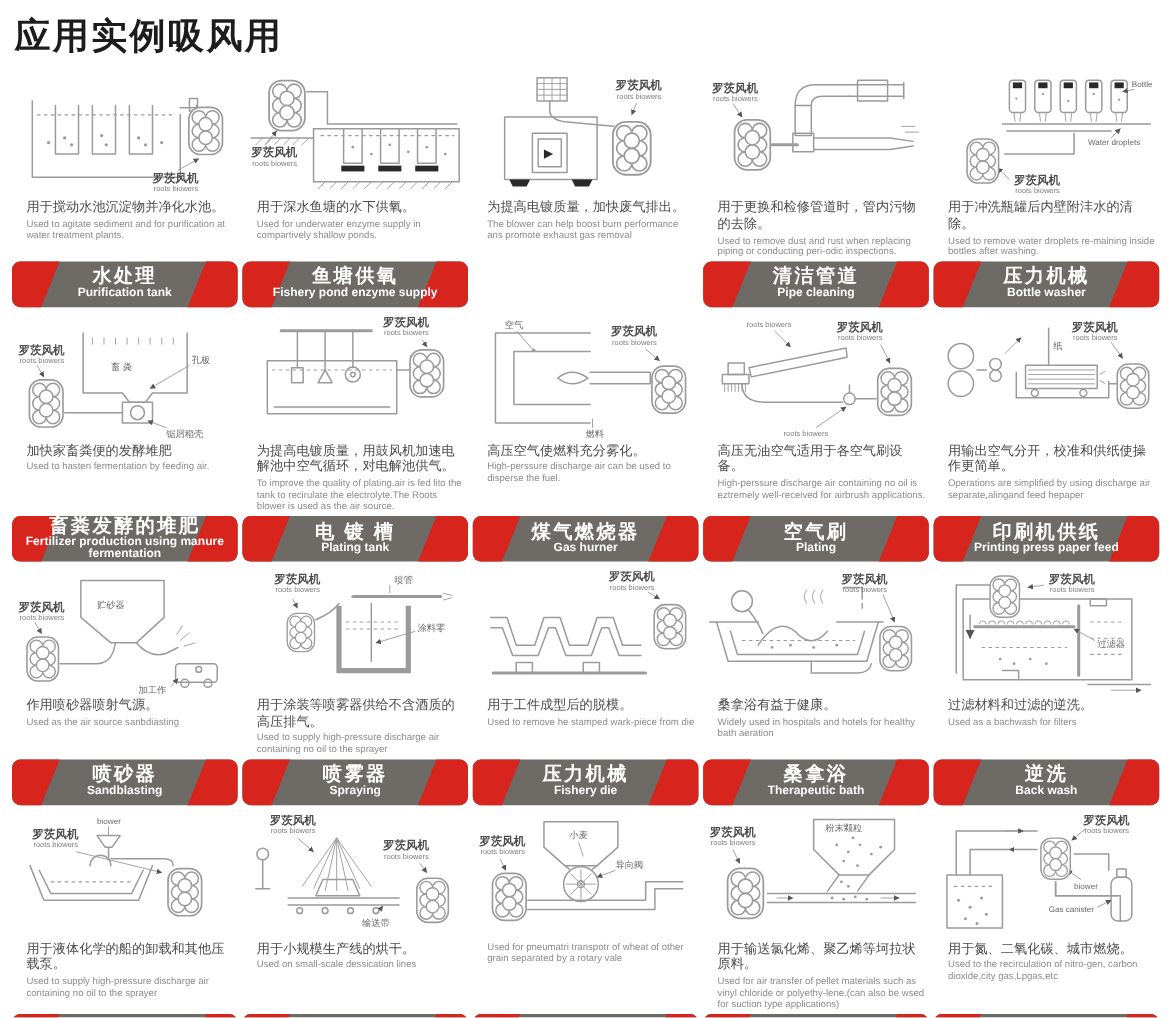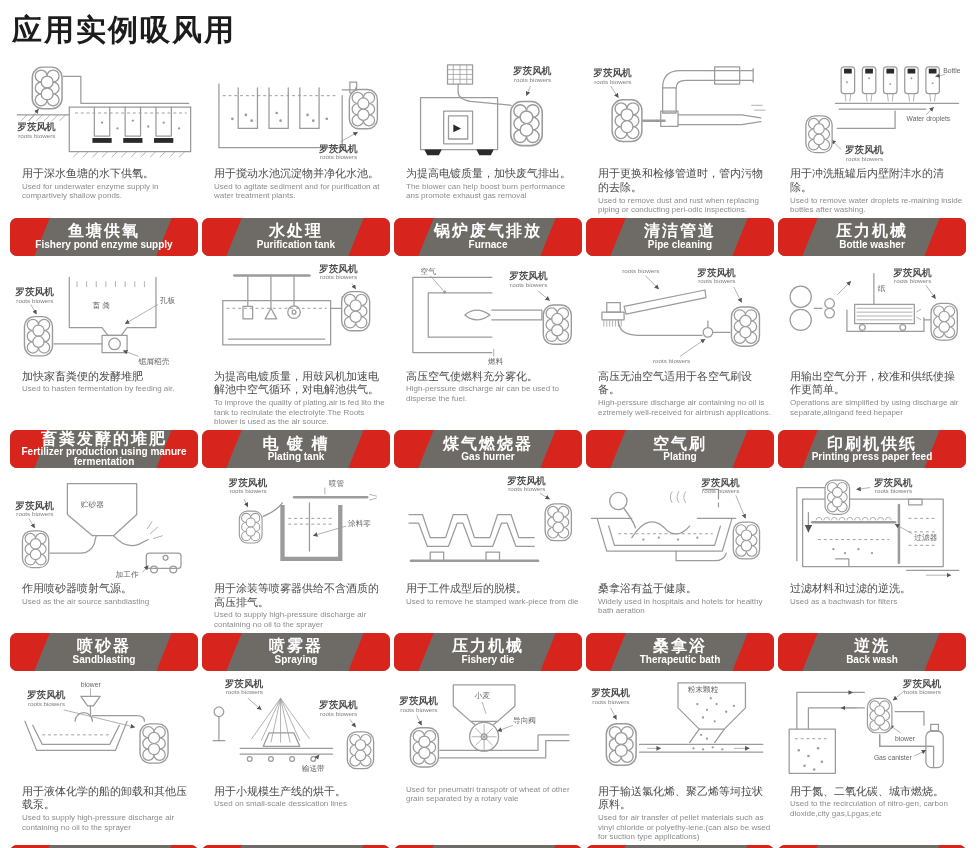--- a/index.html
+++ b/index.html
@@ -63,20 +63,53 @@
 </svg>
 
 <div class="page">
   <div class="page-title">应用实例吸风用</div>
 
   <div class="grid">
 
     <div class="cell">
       <svg class="diag" viewBox="0 0 186 108">
         <g class="art">
+          <path class="ln" d="M14,24 V90 H142 V36"></path>
+          <line class="dsh" x1="18" y1="36" x2="138" y2="36"></line>
+          <path class="ln" d="M34,28 V70 H54 V28 M66,28 V70 H86 V28 M98,28 V70 H118 V28"></path>
+          <circle class="dot" cx="42" cy="56" r="1.4"></circle>
+            <circle class="dot" cx="48" cy="62" r="1.4"></circle>
+          <circle class="dot" cx="74" cy="54" r="1.4"></circle>
+            <circle class="dot" cx="78" cy="62" r="1.4"></circle>
+          <circle class="dot" cx="106" cy="56" r="1.4"></circle>
+            <circle class="dot" cx="112" cy="62" r="1.4"></circle>
+          <circle class="dot" cx="28" cy="60" r="1.4"></circle>
+            <circle class="dot" cx="126" cy="60" r="1.4"></circle>
+          <path class="ln" d="M142,30 H156 V28"></path>
+          <rect class="ln" x="150" y="22" width="7" height="11"></rect>
+          <line class="thin" x1="140" y1="84" x2="158" y2="74" marker-end="url(#ah)"></line>
+        </g>
+        <use href="#blw" x="148" y="28" width="32" height="44"></use>
+        <use href="#blbl" x="118" y="86"></use>
+      </svg>
+      <div class="desc">
+        <div class="cn">用于搅动水池沉淀物并净化水池。</div>
+        <div class="en">Used to agitate sediment and for purification at water treatment plants.</div>
+      </div>
+      <div class="banner">
+        <span class="red l"></span>
+        <span class="red r"></span>
+        <div class="bt">水处理</div>
+        <div class="be">Purification tank</div>
+      </div>
+    </div>
+
+    <div class="cell">
+      <svg class="diag" viewBox="0 0 186 108">
+        <g class="art">
           <path class="ln" d="M52,16 H70 V44 H182"></path>
           <line class="ln" x1="4" y1="56" x2="58" y2="56"></line>
           <path class="thin" d="M8,62 l6,-6 M16,62 l6,-6 M24,62 l6,-6 M32,62 l6,-6 M40,62 l6,-6 M48,62 l6,-6"></path>
           <line class="ln" x1="58" y1="48" x2="184" y2="48"></line>
           <line class="dsh" x1="64" y1="54" x2="180" y2="54"></line>
           <path class="ln" d="M84,48 V78 M100,48 V78 M84,78 H100 M116,48 V78 M132,48 V78 M116,78 H132 M148,48 V78 M164,48 V78 M148,78 H164"></path>
           <rect class="blk" x="82" y="80" width="20" height="5"></rect>
           <rect class="blk" x="114" y="80" width="20" height="5"></rect>
           <rect class="blk" x="146" y="80" width="20" height="5"></rect>
           <circle class="dot" cx="92" cy="64" r="1.2"></circle>
@@ -102,75 +135,36 @@
         <span class="red l"></span>
         <span class="red r"></span>
         <div class="bt">鱼塘供氧</div>
         <div class="be">Fishery pond enzyme supply</div>
       </div>
     </div>
 
     <div class="cell">
       <svg class="diag" viewBox="0 0 186 108">
         <g class="art">
-          <path class="ln" d="M14,24 V90 H142 V36"></path>
-          <line class="dsh" x1="18" y1="36" x2="138" y2="36"></line>
-          <path class="ln" d="M34,28 V70 H54 V28 M66,28 V70 H86 V28 M98,28 V70 H118 V28"></path>
-          <circle class="dot" cx="42" cy="56" r="1.4"></circle>
-            <circle class="dot" cx="48" cy="62" r="1.4"></circle>
-          <circle class="dot" cx="74" cy="54" r="1.4"></circle>
-            <circle class="dot" cx="78" cy="62" r="1.4"></circle>
-          <circle class="dot" cx="106" cy="56" r="1.4"></circle>
-            <circle class="dot" cx="112" cy="62" r="1.4"></circle>
-          <circle class="dot" cx="28" cy="60" r="1.4"></circle>
-            <circle class="dot" cx="126" cy="60" r="1.4"></circle>
-          <path class="ln" d="M142,30 H156 V28"></path>
-          <rect class="ln" x="150" y="22" width="7" height="11"></rect>
-          <line class="thin" x1="140" y1="84" x2="158" y2="74" marker-end="url(#ah)"></line>
-        </g>
-        <use href="#blw" x="148" y="28" width="32" height="44"></use>
-        <use href="#blbl" x="118" y="86"></use>
-      </svg>
-      <div class="desc">
-        <div class="cn">用于搅动水池沉淀物并净化水池。</div>
-        <div class="en">Used to agitate sediment and for purification at water treatment plants.</div>
-      </div>
-      <div class="banner">
-        <span class="red l"></span>
-        <span class="red r"></span>
-        <div class="bt">水处理</div>
-        <div class="be">Purification tank</div>
-      </div>
-    </div>
-
-    <div class="cell">
-      <svg class="diag" viewBox="0 0 186 108">
-        <g class="art">
           <rect class="ln" x="52" y="4" width="26" height="20"></rect>
           <path class="thin" d="M52,9 h26 M52,14 h26 M52,19 h26 M58,4 v20 M65,4 v20 M72,4 v20"></path>
           <path class="ln" d="M63,24 V32 Q63,40 76,42 L118,46"></path>
           <rect class="ln" x="24" y="38" width="80" height="54"></rect>
           <rect class="ln" x="48" y="52" width="30" height="34"></rect>
           <rect class="ln" x="53" y="57" width="20" height="24"></rect>
           <path class="blk" d="M58,66 l8,4 l-8,4 z"></path>
           <path class="blk" d="M28,92 h18 l-3,6 h-12 z M82,92 h18 l-3,6 h-12 z"></path>
           <line class="thin" x1="138" y1="26" x2="134" y2="36" marker-end="url(#ah)"></line>
         </g>
         <use href="#blw" x="116" y="40" width="36" height="50"></use>
         <use href="#blbl" x="120" y="6"></use>
       </svg>
       <div class="desc">
         <div class="cn">为提高电镀质量，加快废气排出。</div>
         <div class="en">The blower can help boost burn performance ans promote exhaust gas removal</div>
-      </div>
-      <div class="banner">
-        <span class="red l"></span>
-        <span class="red r"></span>
-        <div class="bt">锅炉废气排放</div>
-        <div class="be">Furnace</div>
       </div>
     </div>
 
     <div class="cell">
       <svg class="diag" viewBox="0 0 186 108">
         <g class="art">
           <line class="thin" x1="22" y1="26" x2="30" y2="38" marker-end="url(#ah)"></line>
           <line class="th" x1="56" y1="62" x2="78" y2="62"></line>
           <rect class="ln" x="76" y="28" width="14" height="26"></rect>
           <rect class="ln" x="74" y="52" width="18" height="16"></rect>

